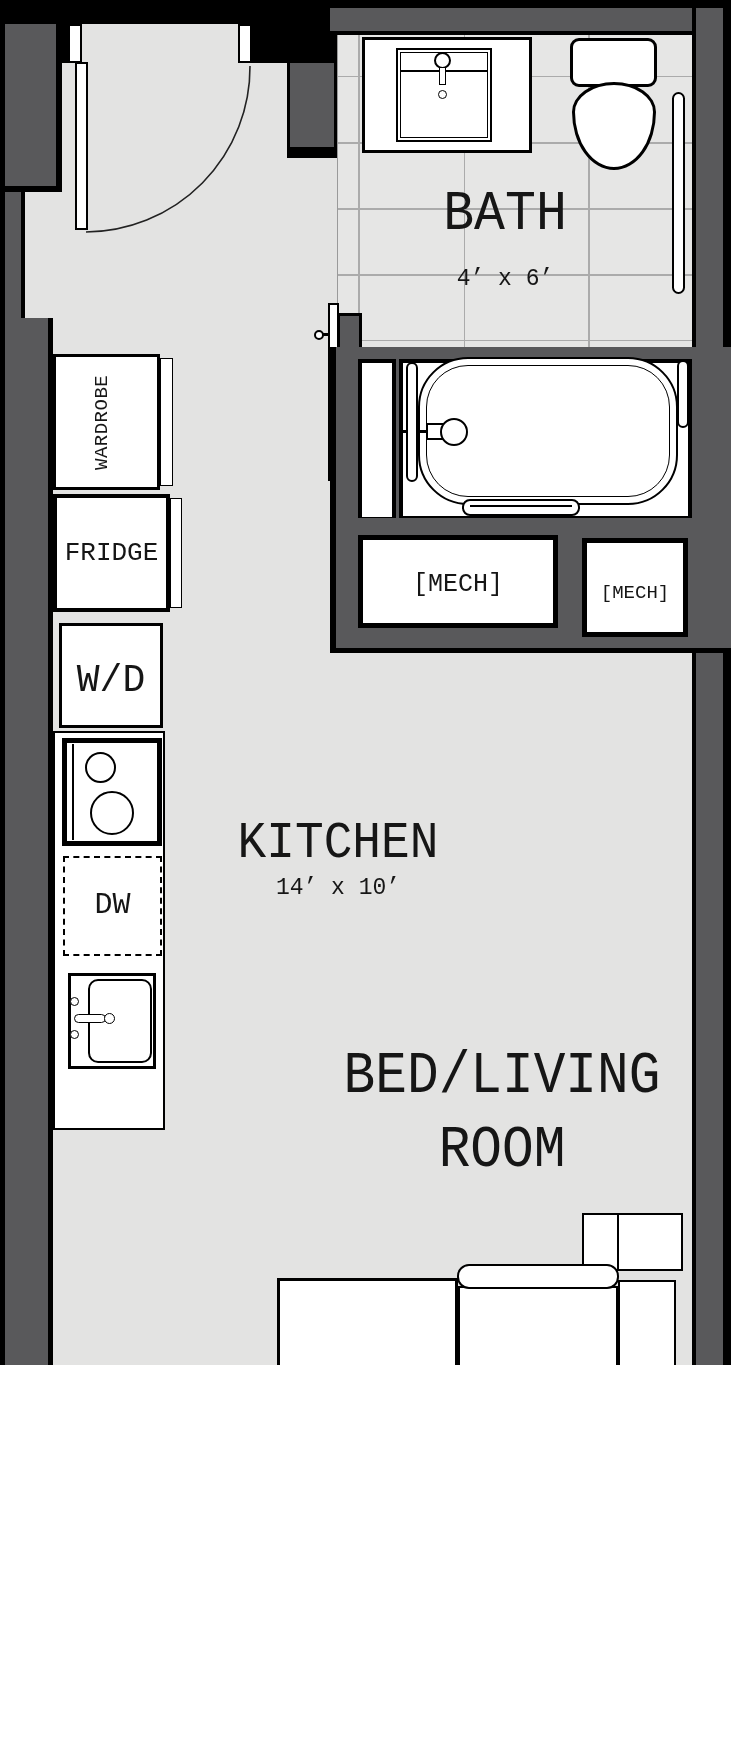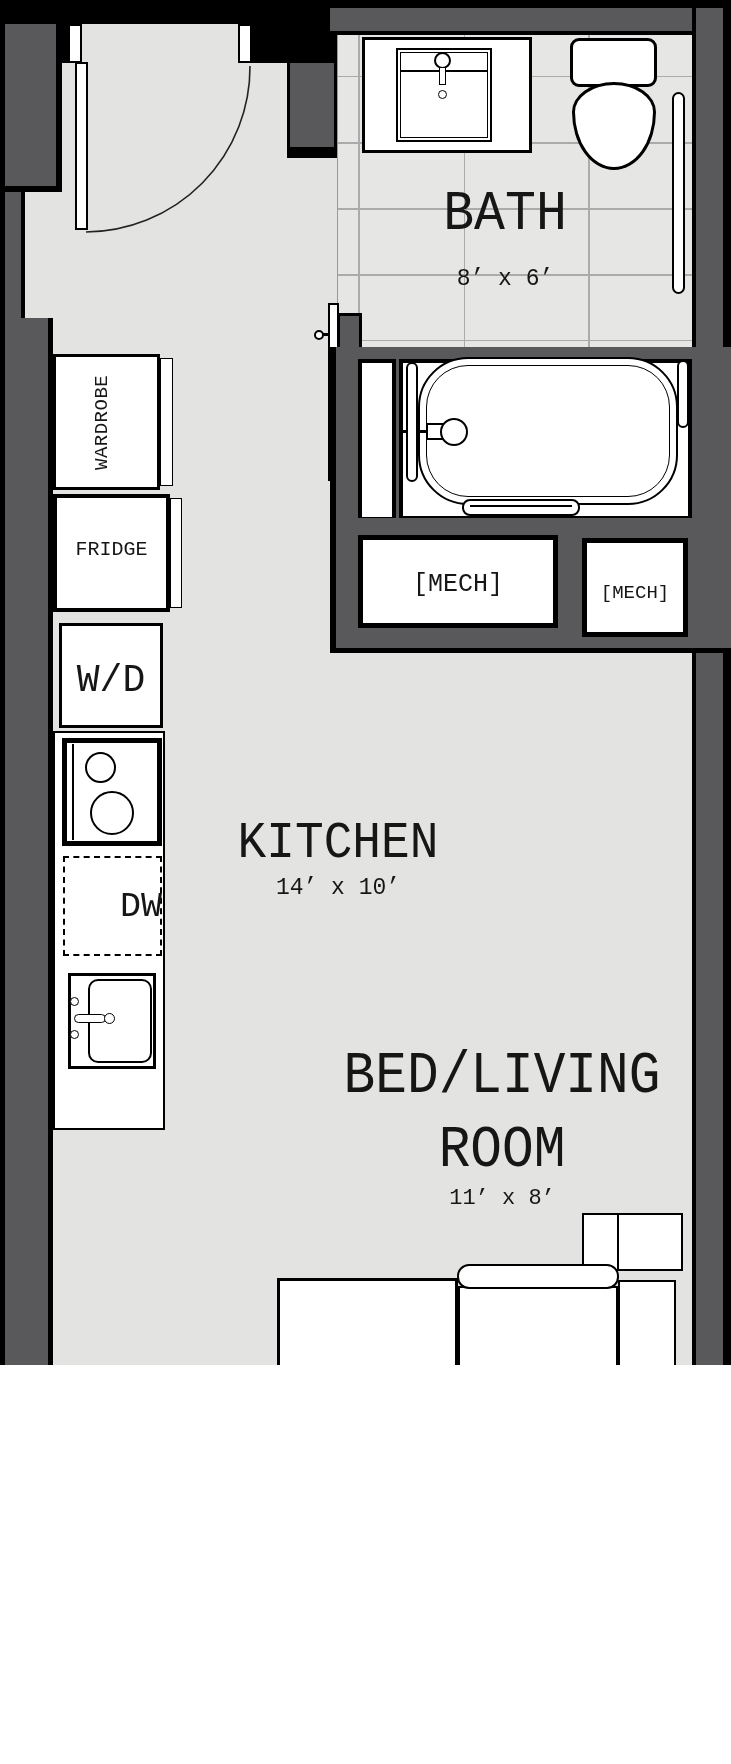--- a/index.html
+++ b/index.html
@@ -41,21 +41,21 @@
   <div class="abs wall" style="left:330px;top:8px;width:393px;height:27px;border-bottom:4px solid #000;"></div>
   <div class="abs wall" style="left:287px;top:63px;width:50px;height:84px;border-left:3px solid #000;border-right:3px solid #000;"></div>
   <div class="abs" style="left:287px;top:147px;width:50px;height:11px;background:#000;"></div>
   <div class="abs wall" style="left:692px;top:8px;width:31px;height:1697px;border-left:4px solid #000;"></div>
 
   <div class="abs" style="left:337px;top:35px;width:355px;height:312px;background-color:#e6e6e5;
        background-image:repeating-linear-gradient(to bottom,#ababab 0 1.5px,transparent 1.5px 66px),repeating-linear-gradient(to right,#ababab 0 1.5px,transparent 1.5px 124px);
        background-position:0 41px,126px 0;border-left:1px solid #9a9a9a;"></div>
 
   <div class="lbl room-name" style="left:355px;top:186px;width:300px;font-size:56px;">BATH</div>
-  <div class="lbl room-dims" style="left:355px;top:268px;width:300px;">8’ x 6’</div>
+  <div class="lbl room-dims" style="left:355px;top:268px;width:300px;">4’ x 6’</div>
 
   <div class="abs fix" style="left:362px;top:37px;width:170px;height:116px;border-width:3px;"></div>
   <div class="abs fix" style="left:396px;top:48px;width:96px;height:94px;border-width:2px;"></div>
   <div class="abs" style="left:400px;top:52px;width:88px;height:86px;border:1px solid #000;"></div>
   <div class="abs" style="left:400px;top:70px;width:88px;height:1.5px;background:#000;"></div>
   <div class="abs fix" style="left:434px;top:52px;width:17px;height:17px;border-radius:50%;"></div>
   <div class="abs fix" style="left:439px;top:67px;width:7px;height:18px;border-width:1.5px;"></div>
   <div class="abs fix" style="left:438px;top:90px;width:9px;height:9px;border-radius:50%;border-width:1.5px;"></div>
 
   <div class="abs fix" style="left:570px;top:38px;width:87px;height:49px;border-width:3px;border-radius:9px;"></div>
@@ -88,46 +88,45 @@
   <div class="lbl" style="left:582px;top:584px;width:106px;font-size:19px;">[MECH]</div>
 
   <div class="abs fix" style="left:53px;top:731px;width:112px;height:399px;"></div>
 
   <div class="abs fix" style="left:53px;top:354px;width:107px;height:136px;border-width:3px;"></div>
   <div class="abs fix" style="left:160px;top:358px;width:13px;height:128px;border-width:1.5px;"></div>
   <div class="lbl rot" style="left:93px;top:362px;height:120px;font-size:19px;letter-spacing:.5px;">WARDROBE</div>
 
   <div class="abs fix" style="left:53px;top:494px;width:117px;height:118px;border-width:4px;"></div>
   <div class="abs fix" style="left:170px;top:498px;width:12px;height:110px;border-width:1.5px;"></div>
-  <div class="lbl" style="left:53px;top:540px;width:117px;font-size:20px;">FRIDGE</div>
+  <div class="lbl" style="left:53px;top:540px;width:117px;font-size:26px;">FRIDGE</div>
 
   <div class="abs fix" style="left:59px;top:623px;width:104px;height:105px;border-width:3px;"></div>
   <div class="lbl" style="left:59px;top:662px;width:104px;font-size:38px;">W/D</div>
 
   <div class="abs fix" style="left:62px;top:738px;width:100px;height:108px;border-width:5px;"></div>
   <div class="abs" style="left:72px;top:744px;width:1.5px;height:96px;background:#000;"></div>
   <div class="abs fix" style="left:85px;top:752px;width:31px;height:31px;border-radius:50%;border-width:2px;"></div>
   <div class="abs fix" style="left:90px;top:791px;width:44px;height:44px;border-radius:50%;border-width:2px;"></div>
 
   <div class="abs" style="left:63px;top:856px;width:99px;height:100px;background:#fff;border:2.5px dashed #000;"></div>
-  <div class="lbl" style="left:63px;top:890px;width:99px;font-size:35px;text-align:right;">DW</div>
+  <div class="lbl" style="left:63px;top:890px;width:99px;font-size:30px;">DW</div>
 
   <div class="abs fix" style="left:68px;top:973px;width:88px;height:96px;border-width:3px;"></div>
   <div class="abs fix" style="left:88px;top:979px;width:64px;height:84px;border-radius:10px;border-width:2px;"></div>
   <div class="abs fix" style="left:70px;top:997px;width:9px;height:9px;border-radius:50%;border-width:1.5px;"></div>
   <div class="abs fix" style="left:70px;top:1030px;width:9px;height:9px;border-radius:50%;border-width:1.5px;"></div>
   <div class="abs fix" style="left:74px;top:1014px;width:32px;height:9px;border-radius:5px;border-width:1.5px;"></div>
   <div class="abs fix" style="left:104px;top:1013px;width:11px;height:11px;border-radius:50%;border-width:1.5px;"></div>
 
   <div class="lbl room-name" style="left:188px;top:818px;width:300px;">KITCHEN</div>
   <div class="lbl room-dims" style="left:188px;top:877px;width:300px;">14’ x 10’</div>
 
   <div class="lbl room-name" style="left:302px;top:1046px;width:400px;font-size:60px;transform:scaleX(.88);">BED/LIVING</div>
   <div class="lbl room-name" style="left:302px;top:1120px;width:400px;font-size:60px;transform:scaleX(.88);">ROOM</div>
-  <div class="lbl room-dims" style="left:302px;top:1188px;width:400px;font-size:22px;">11’ x 8’</div>
 
   <div class="abs fix" style="left:582px;top:1213px;width:37px;height:58px;"></div>
   <div class="abs fix" style="left:617px;top:1213px;width:66px;height:58px;"></div>
   <div class="abs fix" style="left:618px;top:1280px;width:58px;height:312px;"></div>
   <div class="abs fix" style="left:458px;top:1286px;width:160px;height:292px;"></div>
   <div class="abs fix" style="left:277px;top:1278px;width:181px;height:303px;border-width:3px;"></div>
   <div class="abs fix" style="left:457px;top:1264px;width:162px;height:25px;border-radius:12px;"></div>
   <div class="abs fix" style="left:457px;top:1571px;width:162px;height:25px;border-radius:12px;"></div>
   <div class="abs fix" style="left:582px;top:1596px;width:36px;height:52px;"></div>
   <div class="abs fix" style="left:616px;top:1596px;width:66px;height:52px;"></div>

